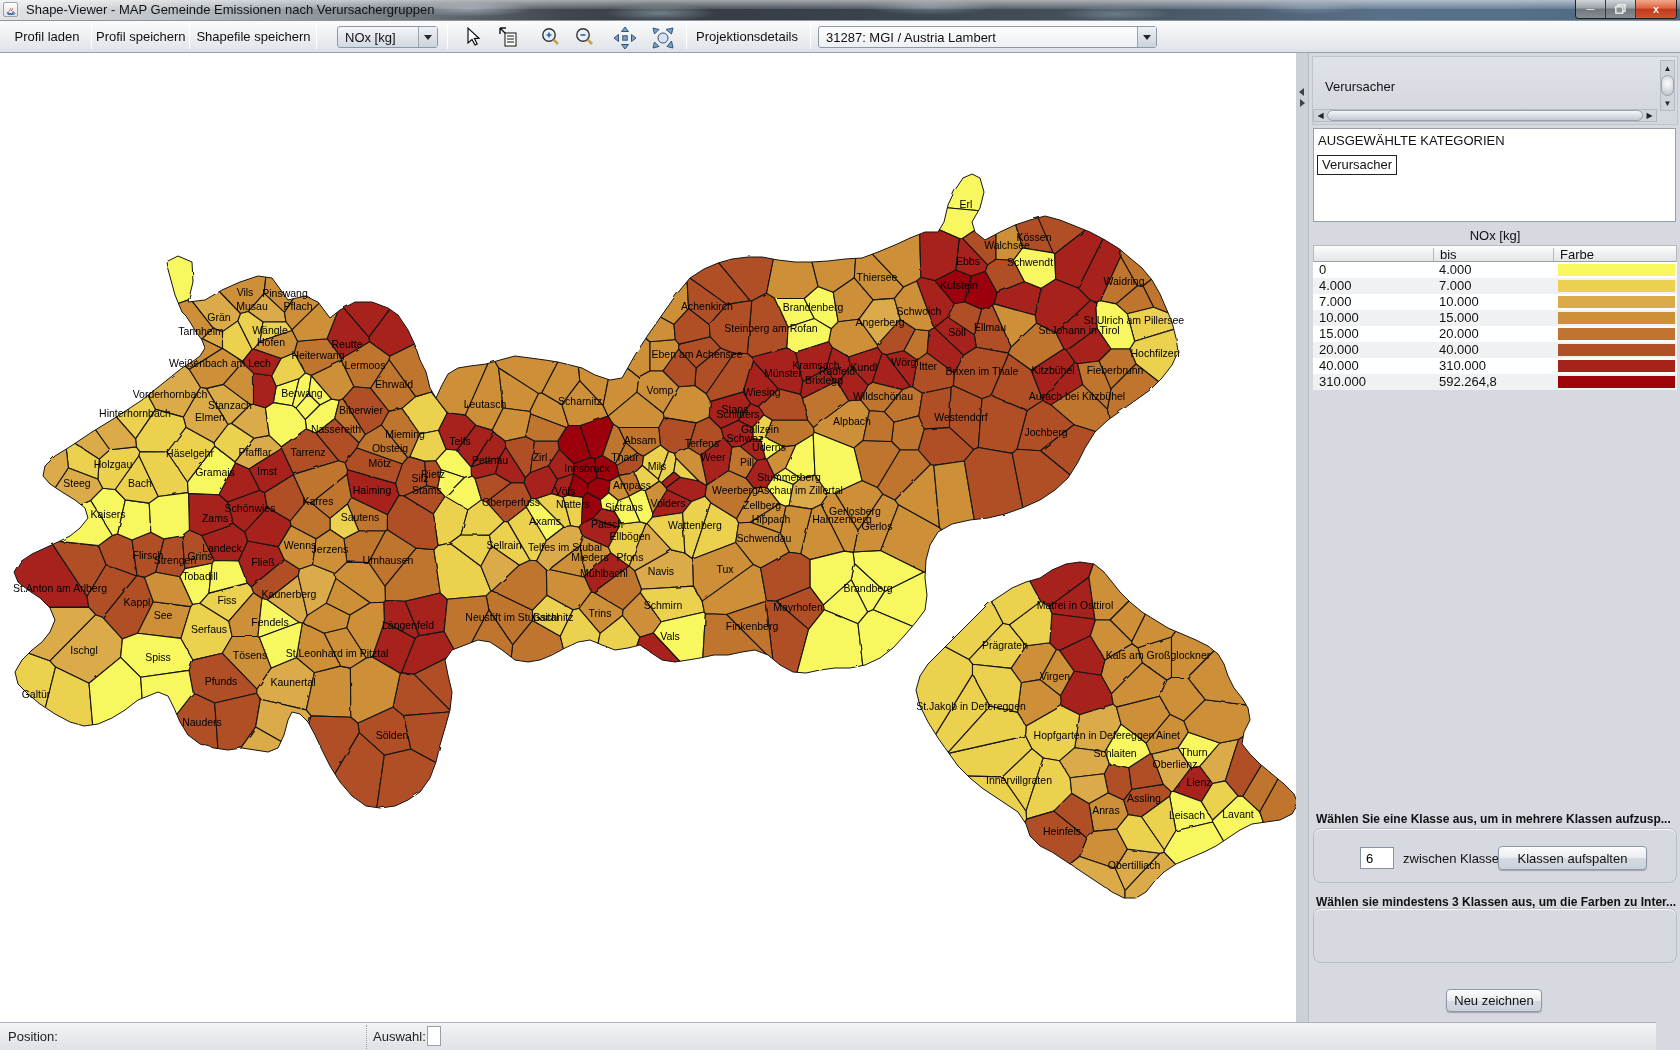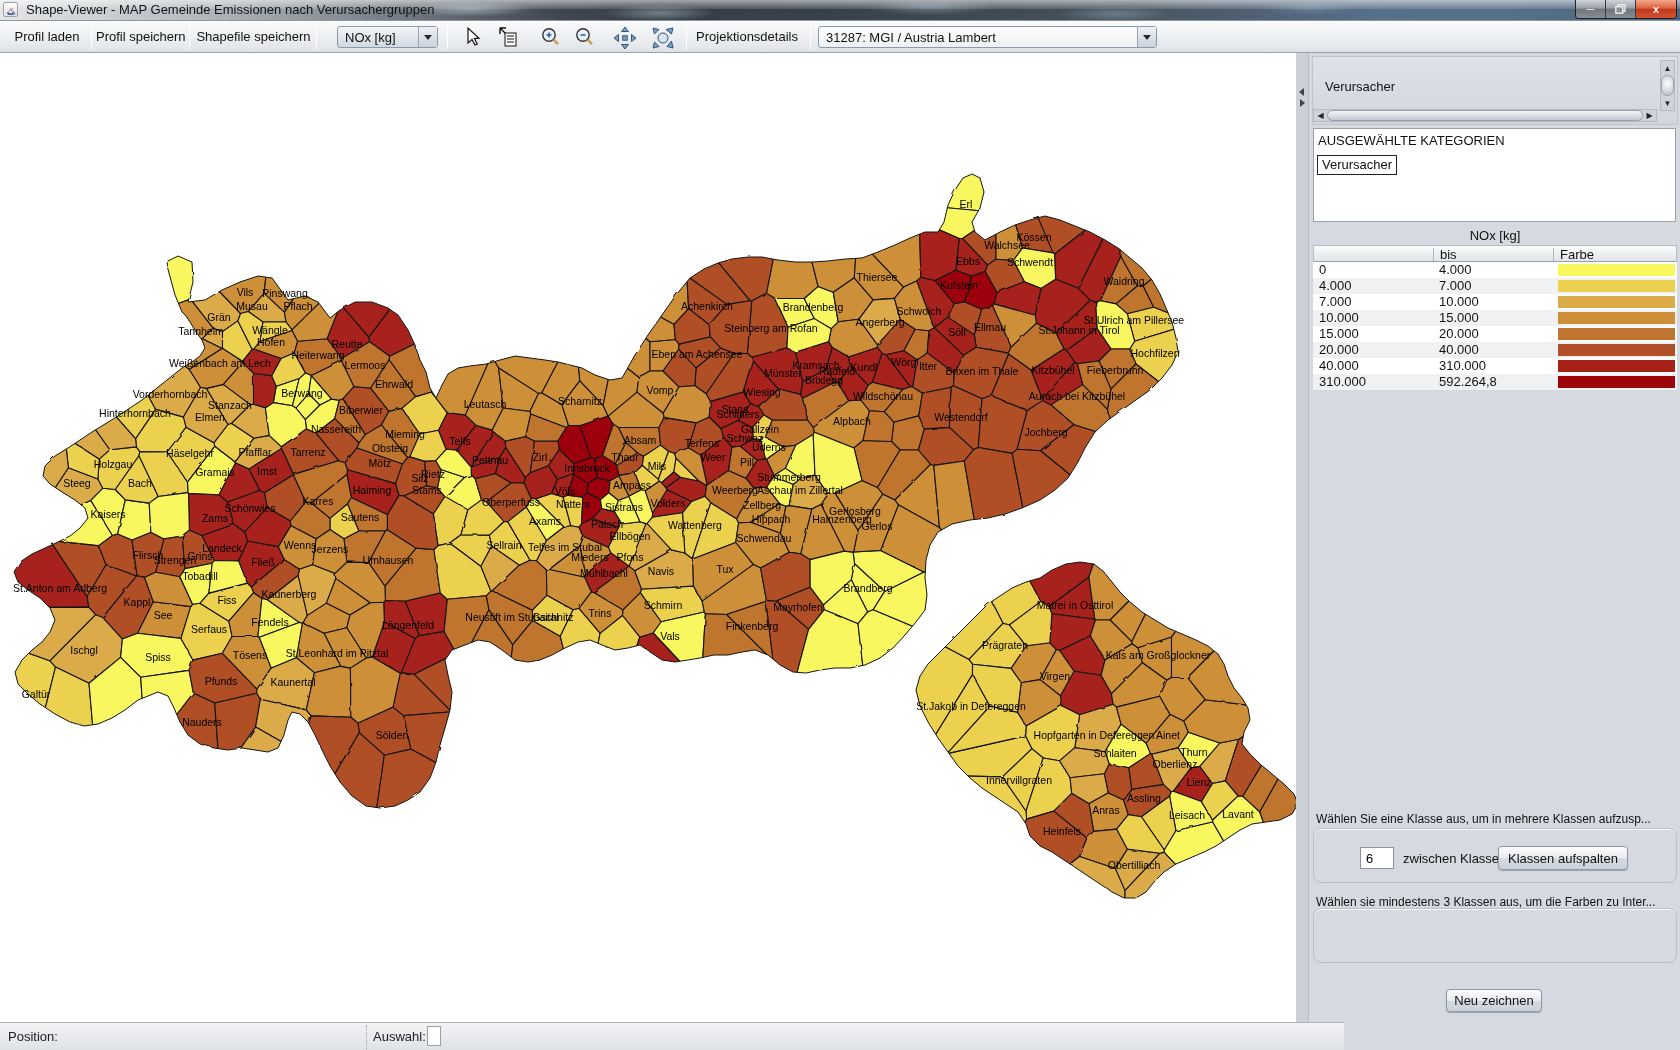--- a/index.html
+++ b/index.html
@@ -20,25 +20,25 @@
 .tbtn{position:absolute;top:0;height:31px;line-height:31px;font-size:13px;color:#111;text-align:center;white-space:nowrap}
 .tsep{position:absolute;top:3px;height:25px;width:1px;background:#c2c6cb;border-right:1px solid #fff}
 .combo{position:absolute;border:1px solid #8e99a8;border-radius:3px;background:linear-gradient(#f4f6f8,#dfe3e9 60%,#d3d9e2);}
 .combo .arr{position:absolute;right:0;top:0;bottom:0;width:19px;border-left:1px solid #9aa5b2;display:flex;align-items:center;justify-content:center;background:linear-gradient(#eef1f4,#ccd3dc)}
 .combo .arr:after{content:"";width:0;height:0;border:4px solid transparent;border-top:5px solid #22282e;margin-top:4px}
 .combo .ctx{position:absolute;left:7px;top:0;bottom:0;display:flex;align-items:center;font-size:13px;color:#111;white-space:nowrap}
 .maparea{position:absolute;left:0;top:53px;width:1296px;height:969px;background:#fff;overflow:hidden}
 .splitter{position:absolute;left:1296px;top:53px;width:12px;height:969px;background:#ccd0d7}
 .panel{position:absolute;left:1308px;top:53px;width:372px;height:969px;background:#d6d9df;border-left:1px solid #b6bac1;overflow:hidden}
 .pabs{position:absolute;font-size:13px;color:#111}
-.bold{font-weight:normal}
+.bold{font-weight:bold}
 .whitebox{position:absolute;background:#fff;border:1px solid #9aa0a8}
 .groupbox{position:absolute;border:1px solid #b9bdc5;border-radius:8px;box-shadow:inset 0 1px 0 #fff}
 .nbtn{position:absolute;border:1px solid #8f98a8;border-radius:4px;background:linear-gradient(#fdfdfe,#e8ebef 50%,#d5dae1 52%,#ccd2da);font-size:13px;color:#111;display:flex;align-items:center;justify-content:center;box-shadow:0 1px 1px rgba(0,0,0,.25)}
-.statusbar{position:absolute;left:0;top:1022px;width:1344px;height:28px;background:linear-gradient(#f2f3f5,#dfe2e6);border-top:1px solid #aeb2b8;font-size:13px;color:#222}
+.statusbar{position:absolute;left:0;top:1022px;width:1656px;height:28px;background:linear-gradient(#f2f3f5,#dfe2e6);border-top:1px solid #aeb2b8;font-size:13px;color:#222}
 </style></head><body>
 <div class="titlebar">
     <div class="tgloss"></div>
  <div class="title-ico"><svg width="13" height="13" viewBox="0 0 16 16">
         <path d="M6 10c-2 .5-3 1-1.5 1.5 3 .8 7 .3 8-.7.6-.8-1.5-1.3-2.5-1" fill="none" stroke="#2a4d8f" stroke-width="1.2"></path>
         <path d="M7 9c-1.5-1 2-2 1-3.5M9.5 8.6c-1.2-1 1.6-1.8 1-3.2" fill="none" stroke="#c03a1c" stroke-width="1.1"></path>
         <path d="M4.5 12.5c4 1.2 8.5.3 9.5-.8" fill="none" stroke="#2a4d8f" stroke-width="1"></path>
       </svg></div>
  <div class="title-txt">Shape-Viewer - MAP Gemeinde Emissionen nach Verursachergruppen</div>
  <div class="winbtns">
@@ -798,21 +798,21 @@
 <div class="pabs" style="left:6px;top:0px">310.000</div>
 <div class="pabs" style="left:126px;top:0px">592.264,8</div>
 <div style="position:absolute;left:245px;top:2px;width:117px;height:12px;background:#9c0409"></div>
     </div>
  <div class="pabs bold" style="left:7px;top:759px;white-space:nowrap;font-size:12px">Wählen Sie eine Klasse aus, um in mehrere Klassen aufzusp...</div>
  <div class="groupbox" style="left:4px;top:775px;width:364px;height:55px"></div>
  <div class="whitebox" style="left:51px;top:794px;width:34px;height:22px;border-color:#8a93a2">
       <span style="position:absolute;left:5px;top:3px;font-size:13px">6</span>
     </div>
  <div class="pabs" style="left:94px;top:798px">zwischen Klassen</div>
- <div class="nbtn" style="left:189px;top:793px;width:130px;height:24px">Klassen aufspalten</div>
+ <div class="nbtn" style="left:189px;top:793px;width:149px;height:24px">Klassen aufspalten</div>
  <div class="pabs bold" style="left:7px;top:842px;white-space:nowrap;font-size:12px">Wählen sie mindestens 3 Klassen aus, um die Farben zu Inter...</div>
  <div class="groupbox" style="left:4px;top:855px;width:364px;height:55px"></div>
  <div class="nbtn" style="left:137px;top:936px;width:96px;height:23px">Neu zeichnen</div>
 </div>
 <div class="statusbar">
  <span style="position:absolute;left:8px;top:6px">Position:</span>
  <span style="position:absolute;left:366px;top:2px;width:1px;height:24px;border-left:1px dotted #9aa0a8"></span>
  <span style="position:absolute;left:373px;top:6px">Auswahl:</span>
  <span style="position:absolute;left:427px;top:3px;width:14px;height:20px;background:#fff;border:1px solid #9aa0a8"></span>
 </div>

